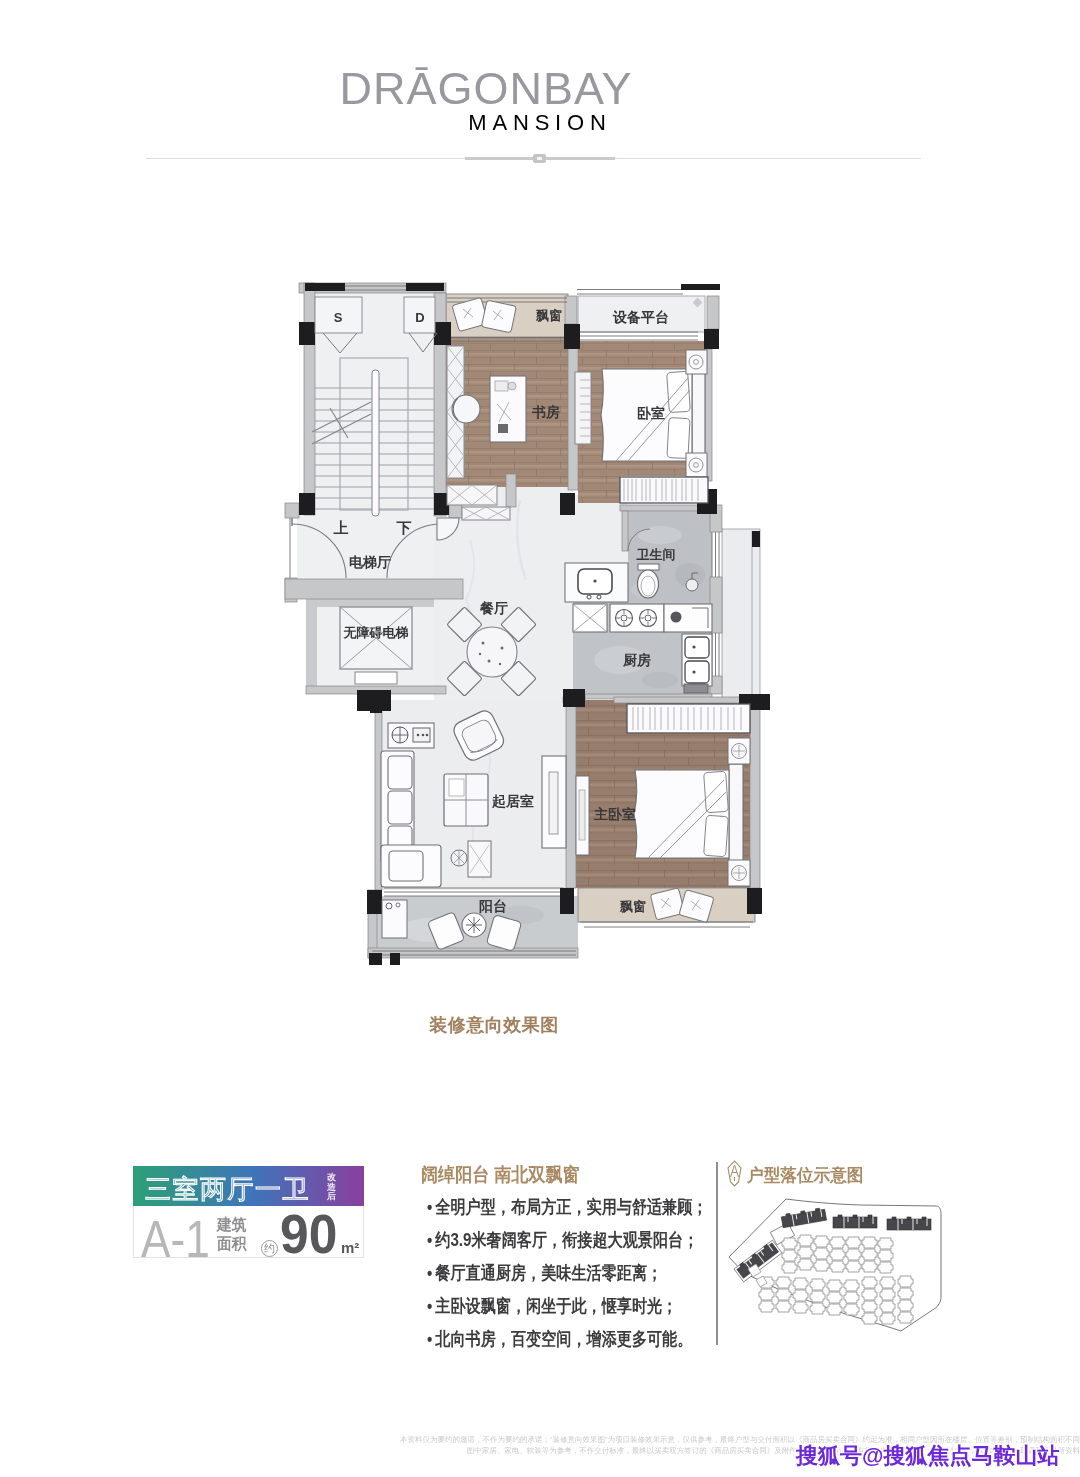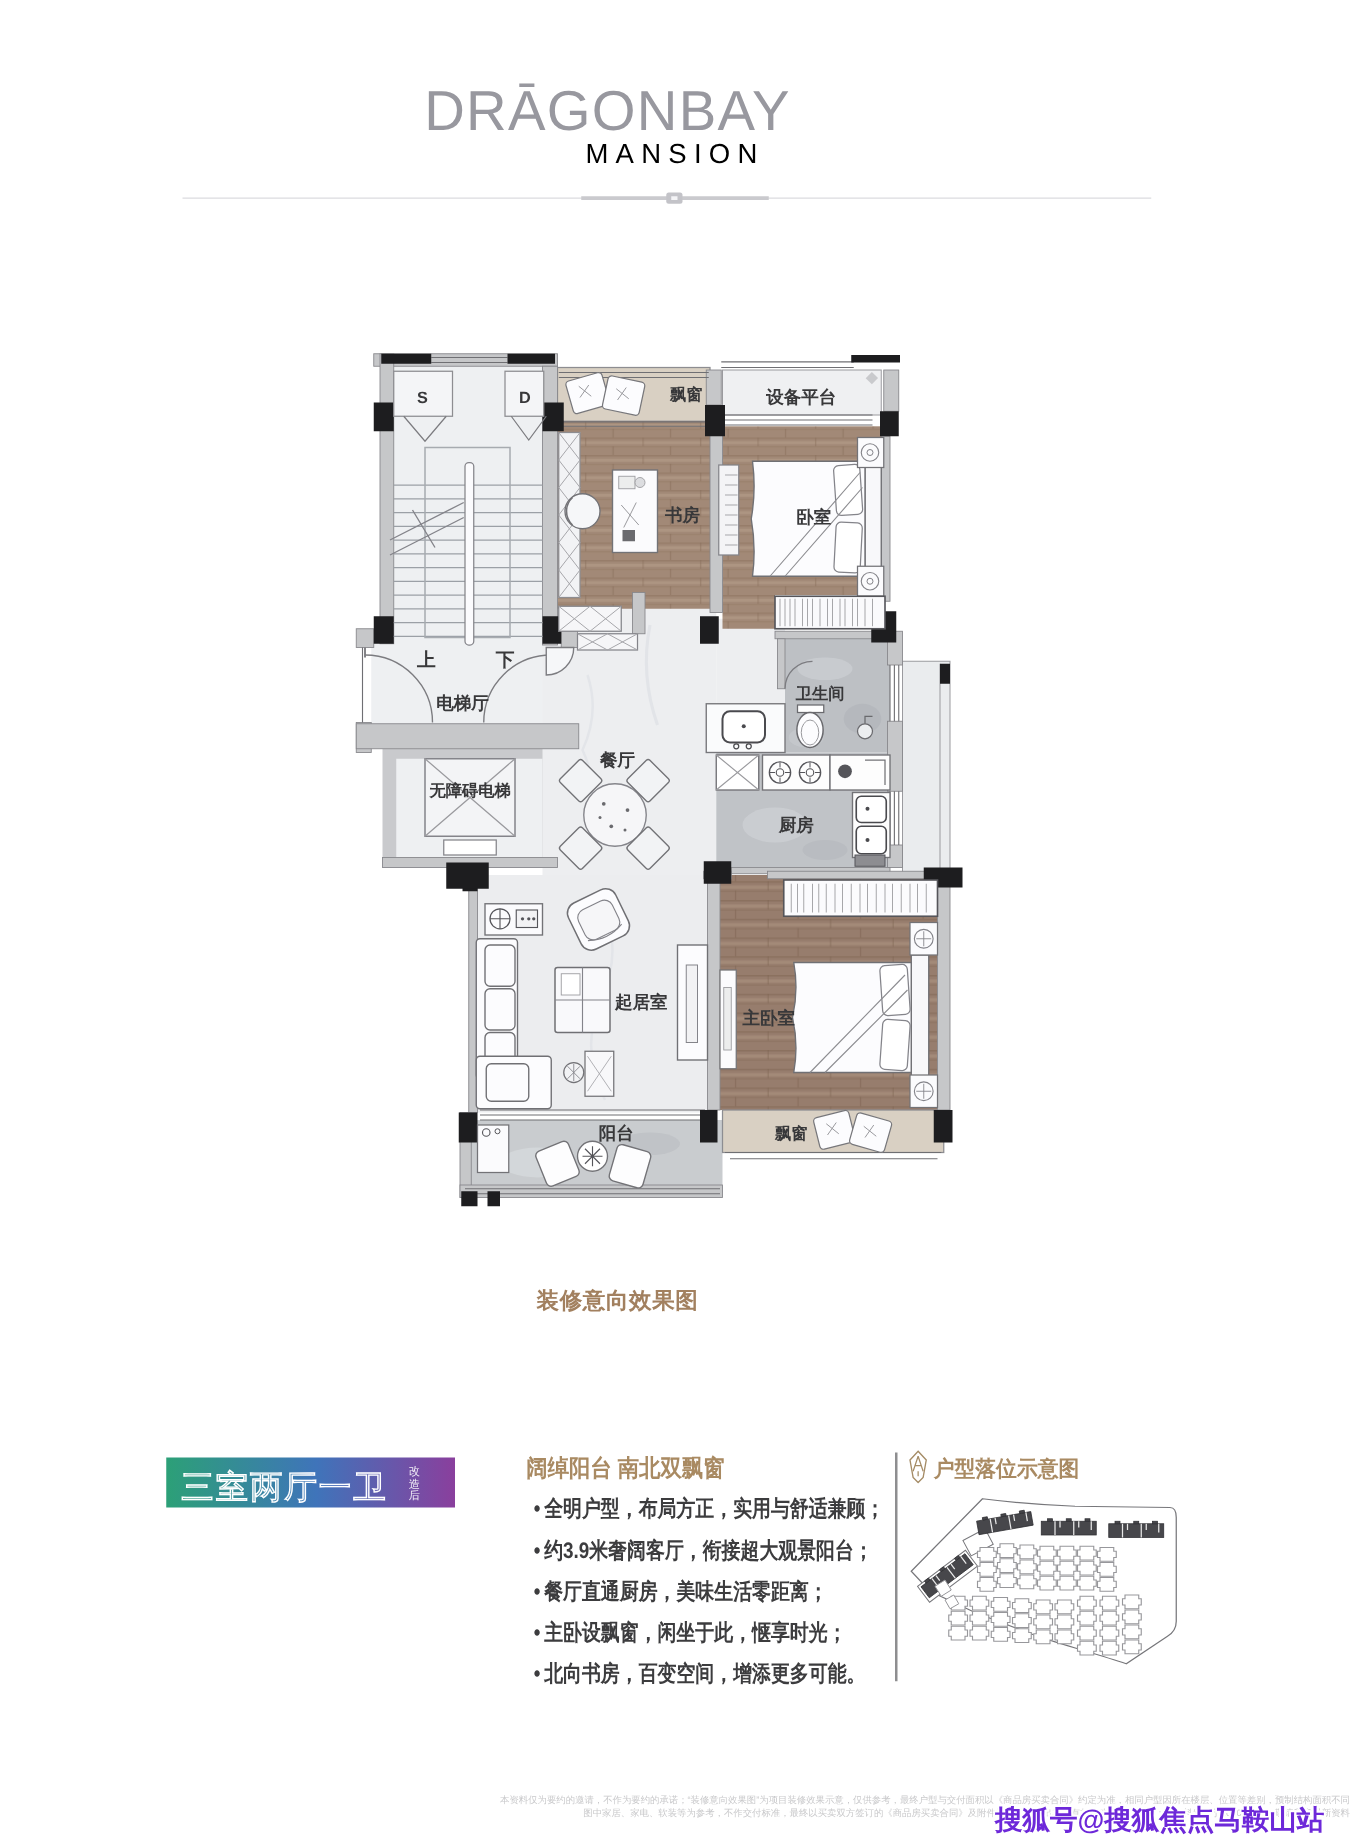--- a/index.html
+++ b/index.html
@@ -490,29 +490,36 @@
   <text x="637" y="665" font-size="14">厨房</text>
   <text x="494" y="613" font-size="14">餐厅</text>
   <text x="513" y="806" font-size="14">起居室</text>
   <text x="615" y="819" font-size="14">主卧室</text>
   <text x="493" y="911" font-size="14">阳台</text>
   <text x="633" y="911" font-size="13">飘窗</text>
 </g>
 </svg>
 </div>
 
-<div class="abs" style="left:0;top:1013px;width:988px;text-align:center;color:#a2805f;font-size:18px;font-weight:bold;letter-spacing:0.5px;margin-top:15px;">装修意向效果图</div>
+<div class="abs" style="left:0;top:1013px;width:988px;text-align:center;color:#a2805f;font-size:18px;font-weight:bold;letter-spacing:0.5px;">装修意向效果图</div>
 
 <div class="abs" style="left:133px;top:1166px;width:231px;height:92px;">
 
   <div class="abs" style="left:0;top:0;width:231px;height:40px;background:linear-gradient(90deg,#2ca077,#3f74ba 52%,#8a3f9d);"></div>
   <div class="abs" style="left:12px;top:6px;color:rgba(255,255,255,.12);-webkit-text-stroke:1.1px #ffffff;font-size:26px;font-weight:400;letter-spacing:1.5px;white-space:nowrap;">三室两厅一卫</div>
 
-  <div class="abs" style="left:194px;top:7px;color:#fff;font-size:9px;line-height:9.5px;width:10px;opacity:.9;">改造后</div>
-
+  <div class="abs" style="left:194px;top:7px;color:#fff;font-size:9px;line-height:9.5px;width:10px;opacity:.9;font-weight:bold;">改造后</div>
+
+  <div class="abs" style="left:0;top:40px;width:229px;height:51px;background:#fff;border:1px solid #e2e2e4;border-top:none;">
+    <span class="abs" style="left:7px;top:8px;color:#b7b7b9;font-size:52px;line-height:50px;transform:scaleX(.85);transform-origin:0 0;">A-1</span>
+    <span class="abs" style="left:83px;top:9px;color:#8e8e90;font-size:16px;font-weight:bold;line-height:19px;transform:scaleX(.92);transform-origin:0 0;">建筑<br>面积</span>
+    <span class="abs" style="left:127px;top:34px;color:#8e8e90;font-size:11px;border:1px solid #9a9a9c;border-radius:50%;width:15px;height:15px;text-align:center;line-height:15px;">约</span>
+    <span class="abs" style="left:146px;top:3px;color:#58585a;font-size:56px;font-weight:bold;line-height:50px;transform:scaleX(.92);transform-origin:0 0;">90</span>
+    <span class="abs" style="left:207px;top:33px;color:#58585a;font-size:15px;font-weight:bold;">m²</span>
+  </div>
 </div>
 
 <div class="abs" style="left:421px;top:1162px;color:#a98a62;font-size:19px;font-weight:bold;transform:scaleX(.9);transform-origin:0 0;white-space:nowrap;">阔绰阳台 南北双飘窗</div>
 
 <div class="abs" style="left:427px;top:1191px;color:#3c3c3e;font-size:18px;font-weight:bold;line-height:33px;white-space:nowrap;transform:scaleX(.84);transform-origin:0 0;">
   <div>• 全明户型，布局方正，实用与舒适兼顾；</div>
   <div>• 约3.9米奢阔客厅，衔接超大观景阳台；</div>
   <div>• 餐厅直通厨房，美味生活零距离；</div>
   <div>• 主卧设飘窗，闲坐于此，惬享时光；</div>
   <div>• 北向书房，百变空间，增添更多可能。</div>

